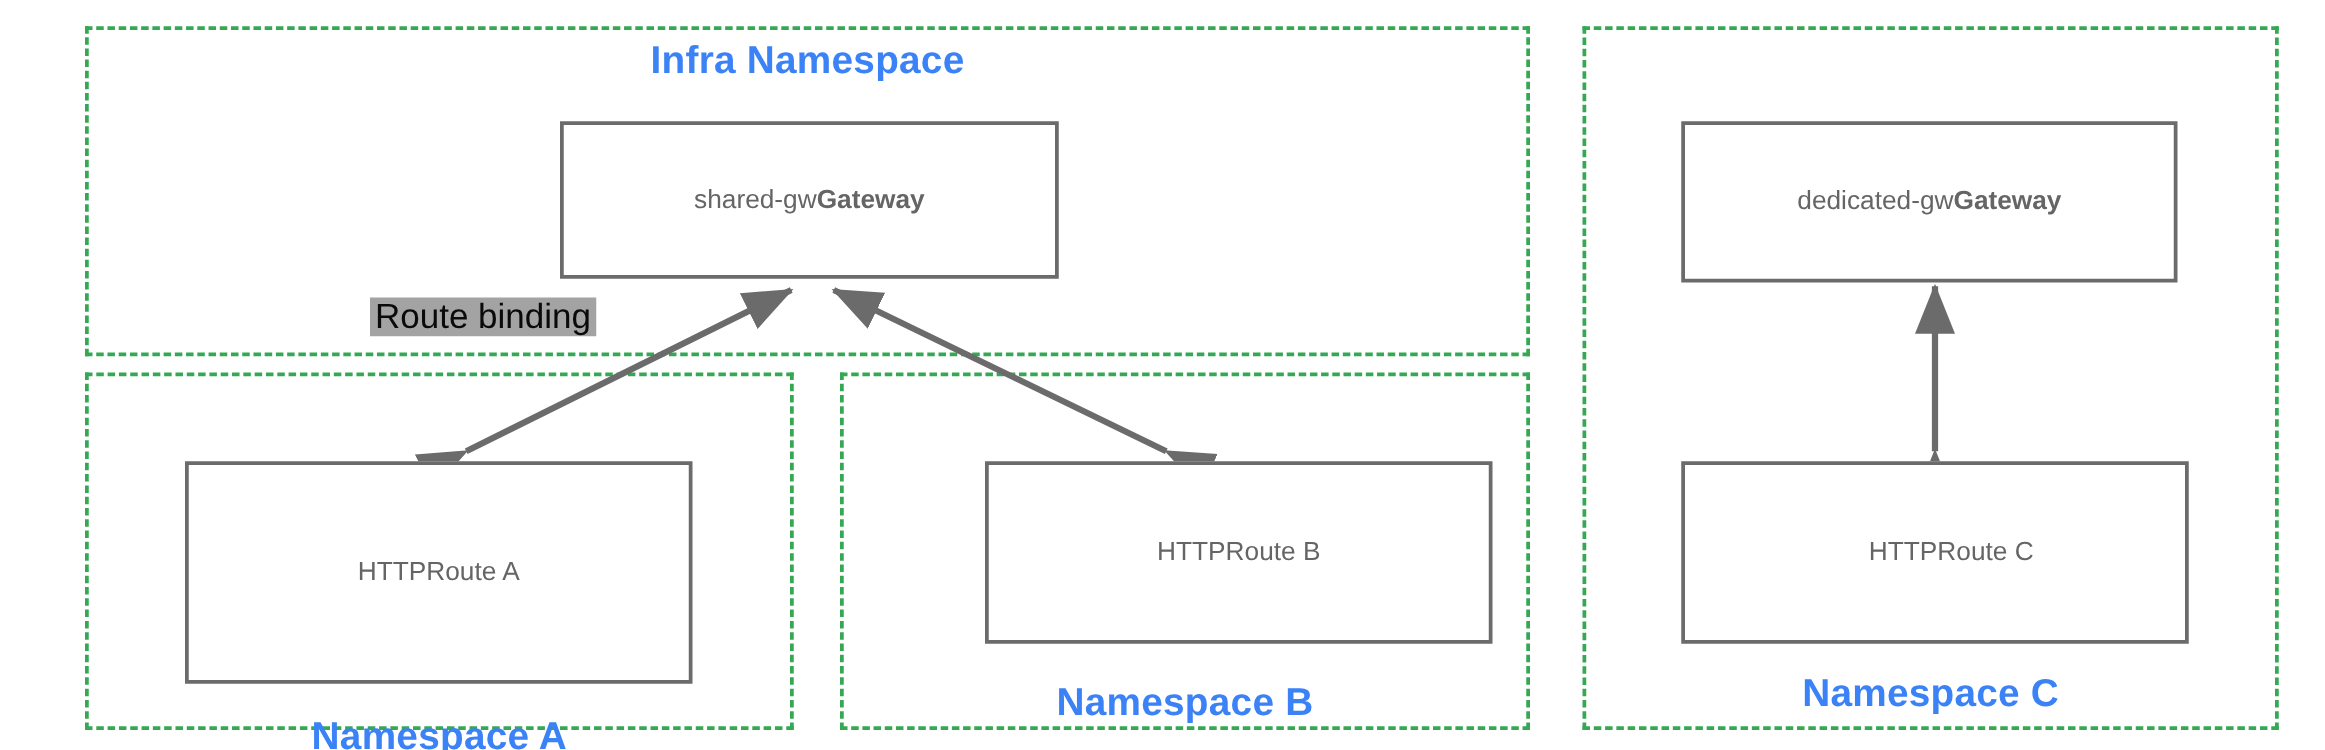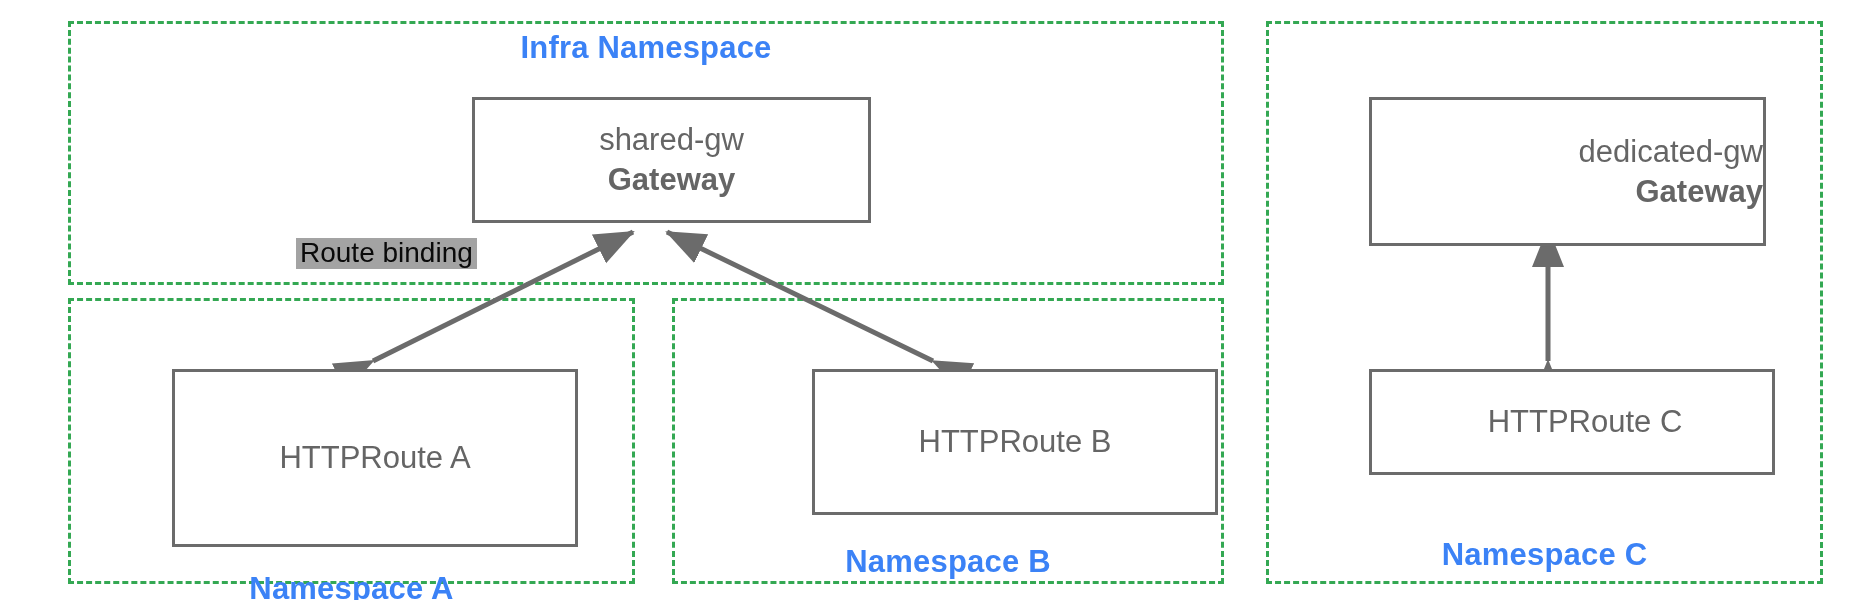--- a/index.html
+++ b/index.html
@@ -49,36 +49,35 @@
   .ns-label-c     { left: 1266px; top: 539px; width: 557px;  }
 
   
   .node {
     position: absolute;
     box-sizing: border-box;
     border: 3px solid #6b6b6b;
     background: #ffffff;
     color: #656565;
     display: flex;
-    flex-direction: column;
+    flex-direction: row;
     align-items: center;
     justify-content: center;
-    font-size: 31px;
+    font-size: 21px;
     line-height: 1.28;
     text-align: center;
     white-space: nowrap;
-    margin-left: 24px;
   }
   .node .line2 { display: block; font-weight: bold; }
 
   .node-shared-gw    { left: 448px;  top: 97px;  width: 399px; height: 126px; }
-  .node-dedicated-gw { left: 1345px; top: 97px;  width: 397px; height: 149px; align-items: flex-end; }
+  .node-dedicated-gw { left: 1345px; top: 97px;  width: 397px; height: 129px; }
   .node-route-a      { left: 148px;  top: 369px; width: 406px; height: 178px; }
   .node-route-b      { left: 788px;  top: 369px; width: 406px; height: 146px; }
-  .node-route-c      { left: 1345px; top: 369px; width: 406px; height: 106px; padding-left: 26px; }
+  .node-route-c      { left: 1345px; top: 369px; width: 406px; height: 146px; padding-left: 26px; }
 
   
   .edge-label {
     position: absolute;
     left: 296px;
     top: 238px;
     font-size: 28px;
     color: #0a0a0a;
     background: #a3a3a3;
     padding: 0 4px;

